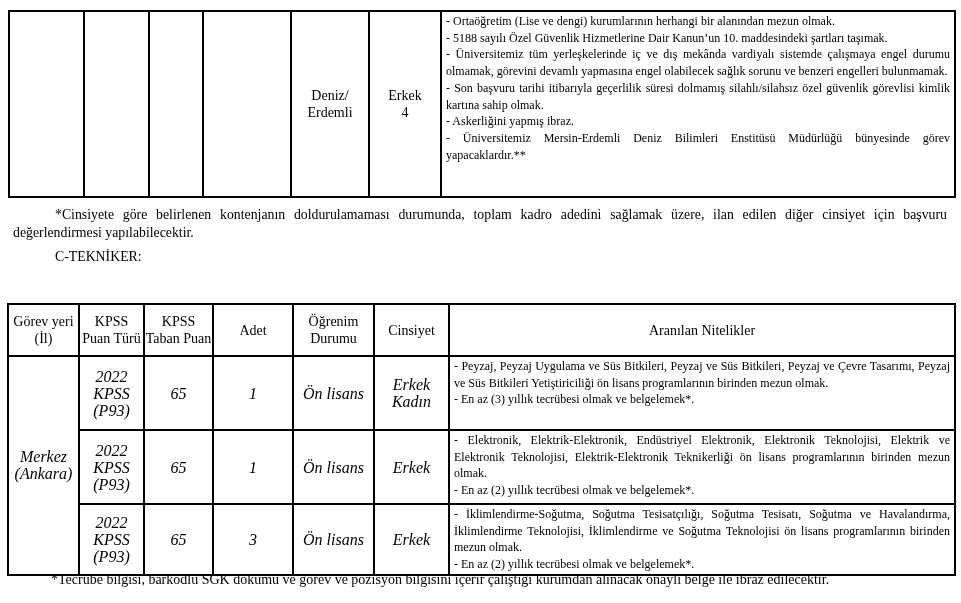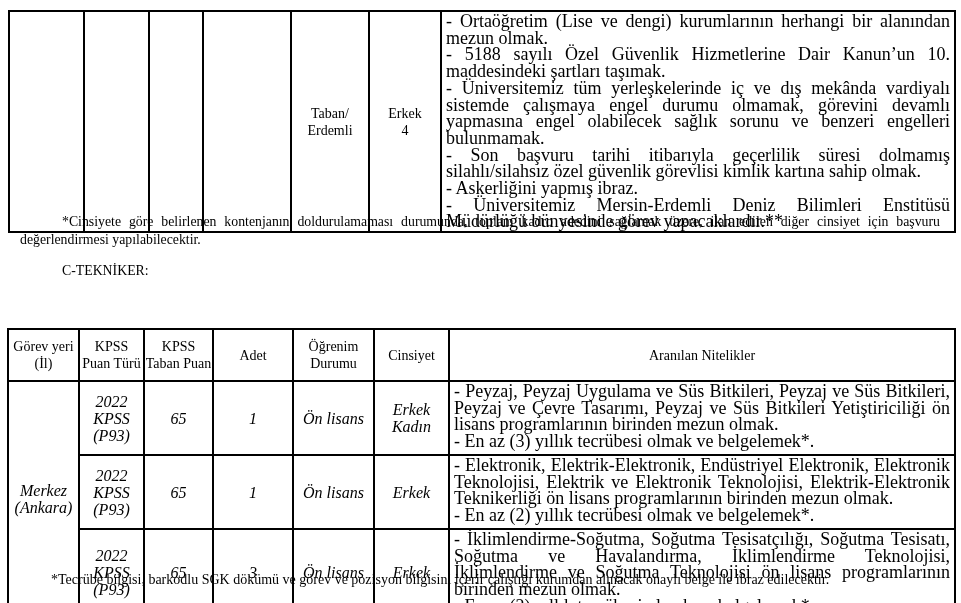--- a/index.html
+++ b/index.html
@@ -23,37 +23,37 @@
     text-align: center;
     font-size: 14px;
     line-height: 17px;
   }
   .pre { white-space: pre-line; }
   .req-cell {
     vertical-align: top;
     padding: 1px 4px 1px 4px;
   }
   .q-line {
-    font-size: 18px;
+    font-size: 12px;
     line-height: 16.7px;
     text-align: justify;
   }
 
   
   .notes { position: absolute; left: 6px; top: 199px; width: 948px; }
   .notes p {
-    margin: 14px;
+    margin: 7px;
     font-size: 13.8px;
     line-height: 17.6px;
     text-align: justify;
     text-indent: 42px;
   }
 
   
-  .tek-table { position: absolute; left: 7px; top: 328px; width: 947px; }
+  .tek-table { position: absolute; left: 7px; top: 303px; width: 947px; }
   .tek-table th {
     font-weight: normal;
     font-size: 14px;
     line-height: 17px;
     text-align: center;
     height: 50px;
   }
   .tek-table td.cell-center { font-size: 16px; line-height: 17px; font-style: italic; }
   .row-h1 td { height: 70px; }
   .row-h2 td { height: 70px; }
@@ -82,21 +82,21 @@
         <col style="width:78px">
         <col style="width:72px">
       <col style="width:514px">
     </colgroup>
     <tbody>
         <tr>
       <td></td>
       <td></td>
       <td></td>
       <td></td>
-      <td class="cell-center pre">Taban/
+      <td class="cell-center pre">Deniz/
 Erdemli</td>
       <td class="cell-center">
         <div>Erkek</div>
         <div>4</div>
       </td>
       <td class="req-cell">
             <div class="q-line">- Ortaöğretim (Lise ve dengi) kurumlarının herhangi bir alanından mezun olmak.</div>
             <div class="q-line">- 5188 sayılı Özel Güvenlik Hizmetlerine Dair Kanun’un 10. maddesindeki şartları taşımak.</div>
             <div class="q-line">- Üniversitemiz tüm yerleşkelerinde iç ve dış mekânda vardiyalı sistemde çalışmaya engel durumu olmamak, görevini devamlı yapmasına engel olabilecek sağlık sorunu ve benzeri engelleri bulunmamak.</div>
             <div class="q-line">- Son başvuru tarihi itibarıyla geçerlilik süresi dolmamış silahlı/silahsız özel güvenlik görevlisi kimlik kartına sahip olmak.</div>

